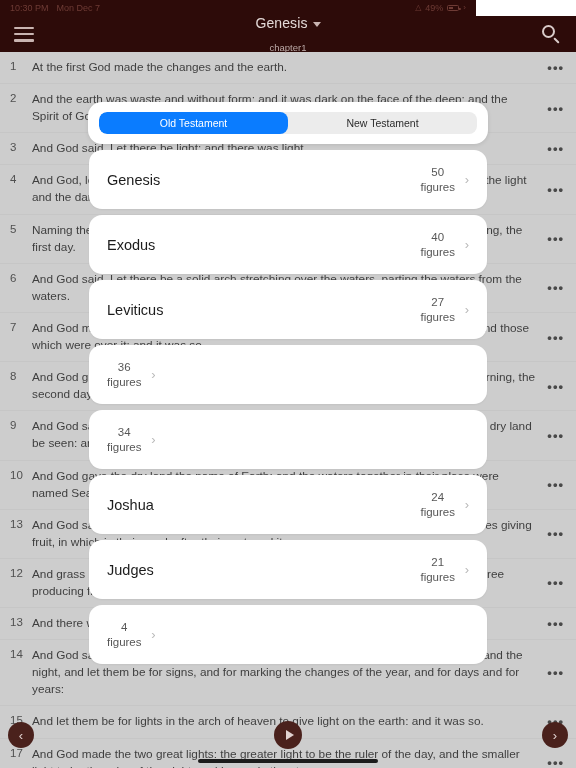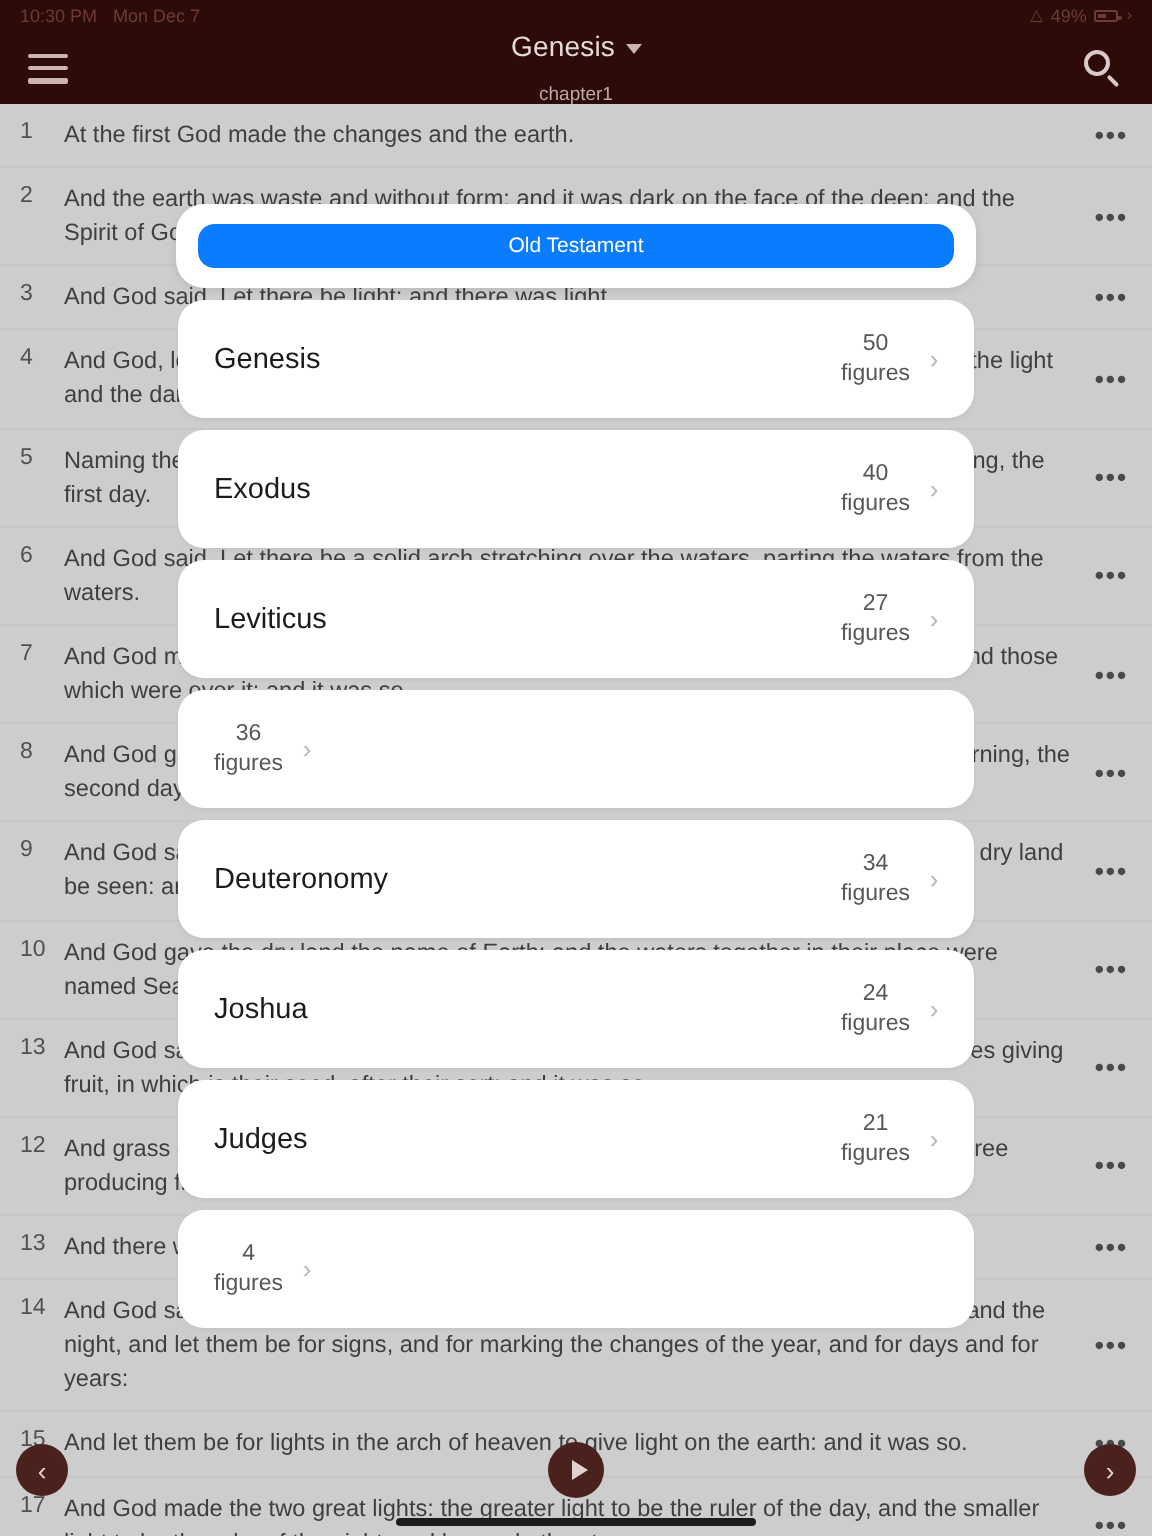--- a/index.html
+++ b/index.html
@@ -12,21 +12,21 @@
   #app {
     position: relative;
     width: 576px; height: 768px;
     overflow: hidden;
     background: #fff;
   }
 
   
   .statusbar {
     position: absolute; top: 0; left: 0;
-    width: 576px; height: 16px;
+    width: 476px; height: 16px;
     background: #2d0b09;
     display: flex; align-items: center;
     padding: 0 10px;
     color: #6e3b35;
     font-size: 9px;
     z-index: 40;
   }
   .statusbar .sb-left { display: flex; align-items: center; gap: 8px; }
   .statusbar .sb-right { margin-left: auto; display: flex; align-items: center; gap: 4px; }
   .sb-batt {
@@ -366,20 +366,23 @@
   </div>
 
   <div class="dim"></div>
 
   <div class="modal">
     <div class="modal-head">
       <div class="segmented">
         <div class="seg active">
           <span>Old Testament</span>
         </div>
+        <div class="seg">
+          <span>New Testament</span>
+        </div>
       </div>
     </div>
     <div class="modal-list">
       <div id="book-container">
           <div class="book-card">
             <div class="book-name">Genesis</div>
             <div class="book-count">
               <span>50</span>
               <span>figures</span>
             </div>
@@ -402,21 +405,20 @@
             <div class="book-chev">›</div>
           </div>
           <div class="book-card">
             <div class="book-count">
               <span>36</span>
               <span>figures</span>
             </div>
             <div class="book-chev">›</div>
           </div>
           <div class="book-card">
-            <div class="book-name">Deuteronomy</div>
             <div class="book-count">
               <span>34</span>
               <span>figures</span>
             </div>
             <div class="book-chev">›</div>
           </div>
           <div class="book-card">
             <div class="book-name">Joshua</div>
             <div class="book-count">
               <span>24</span>

